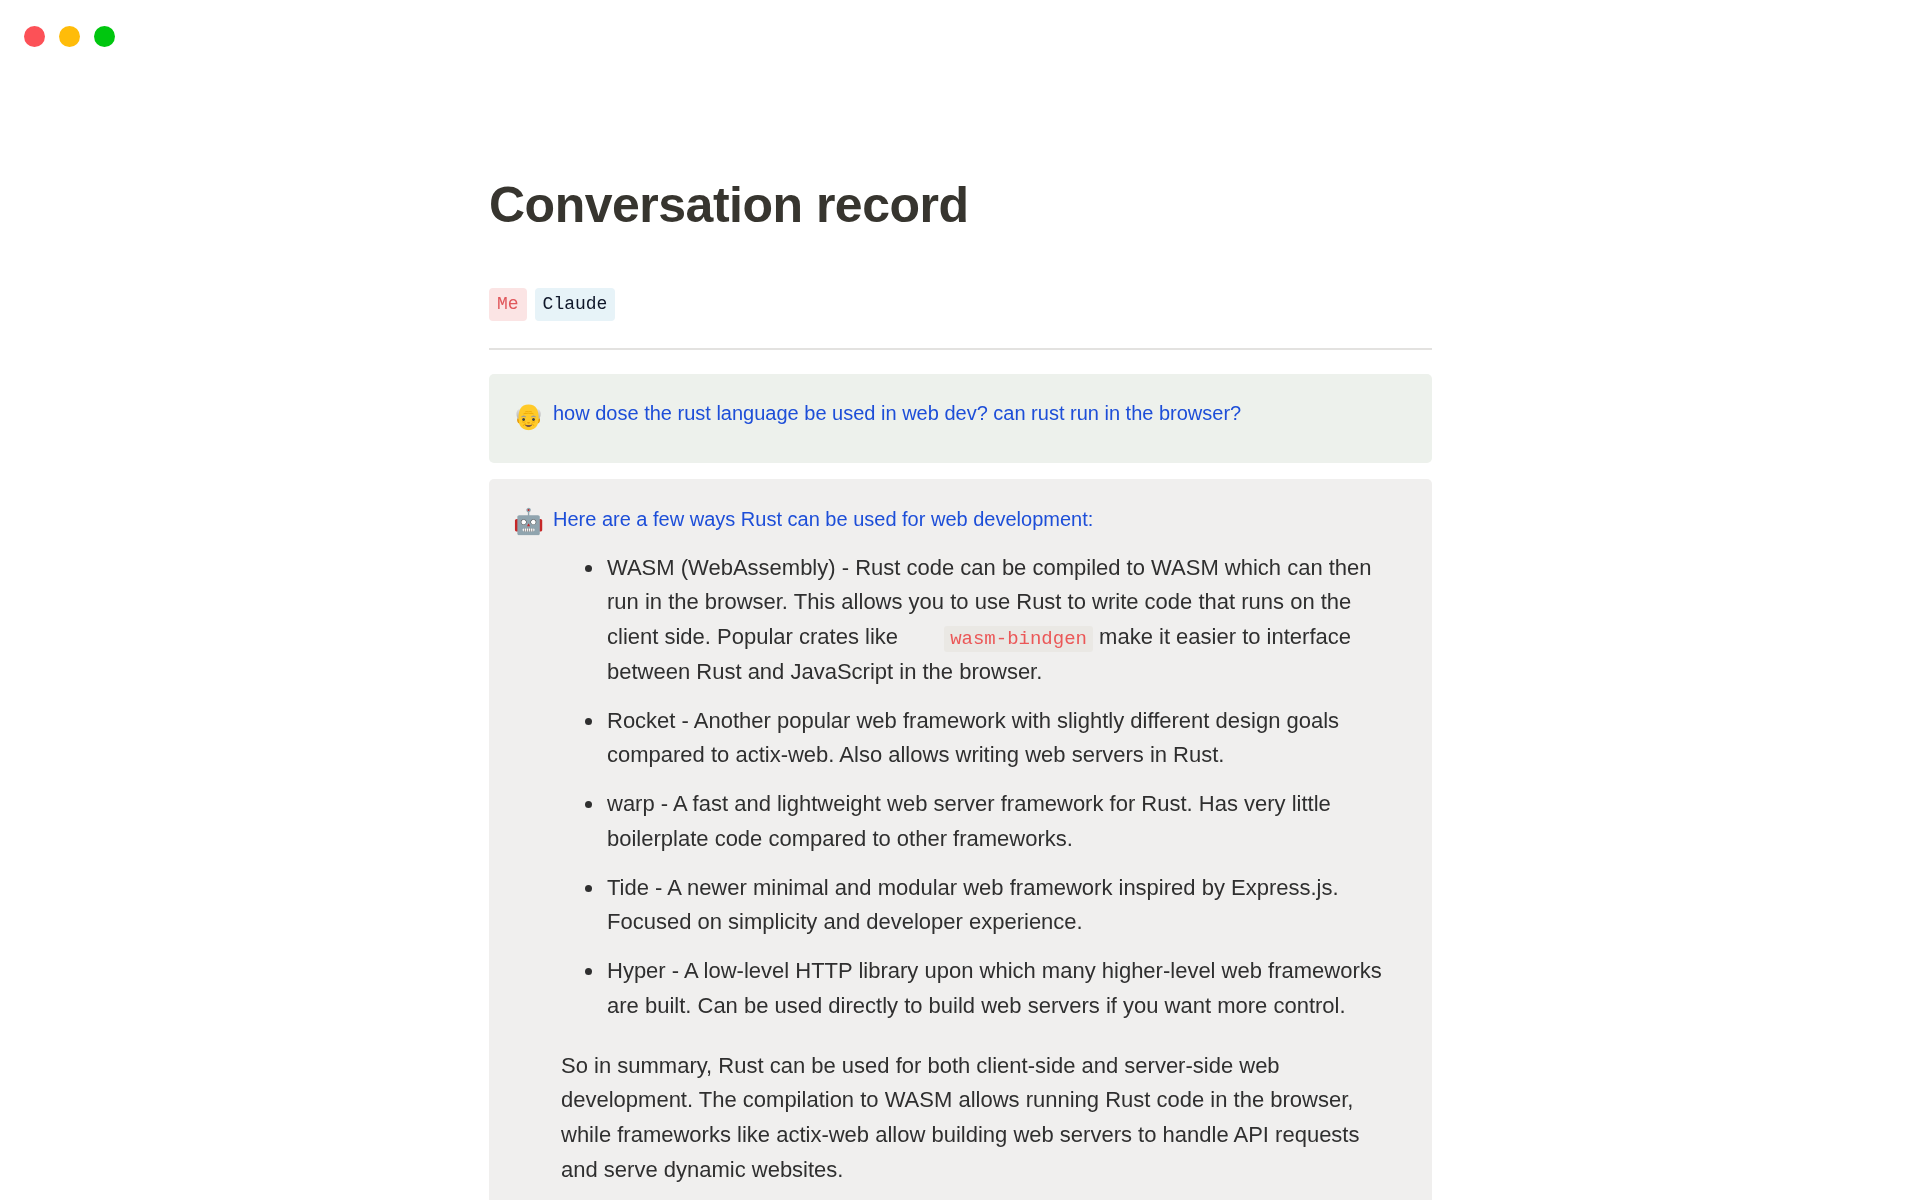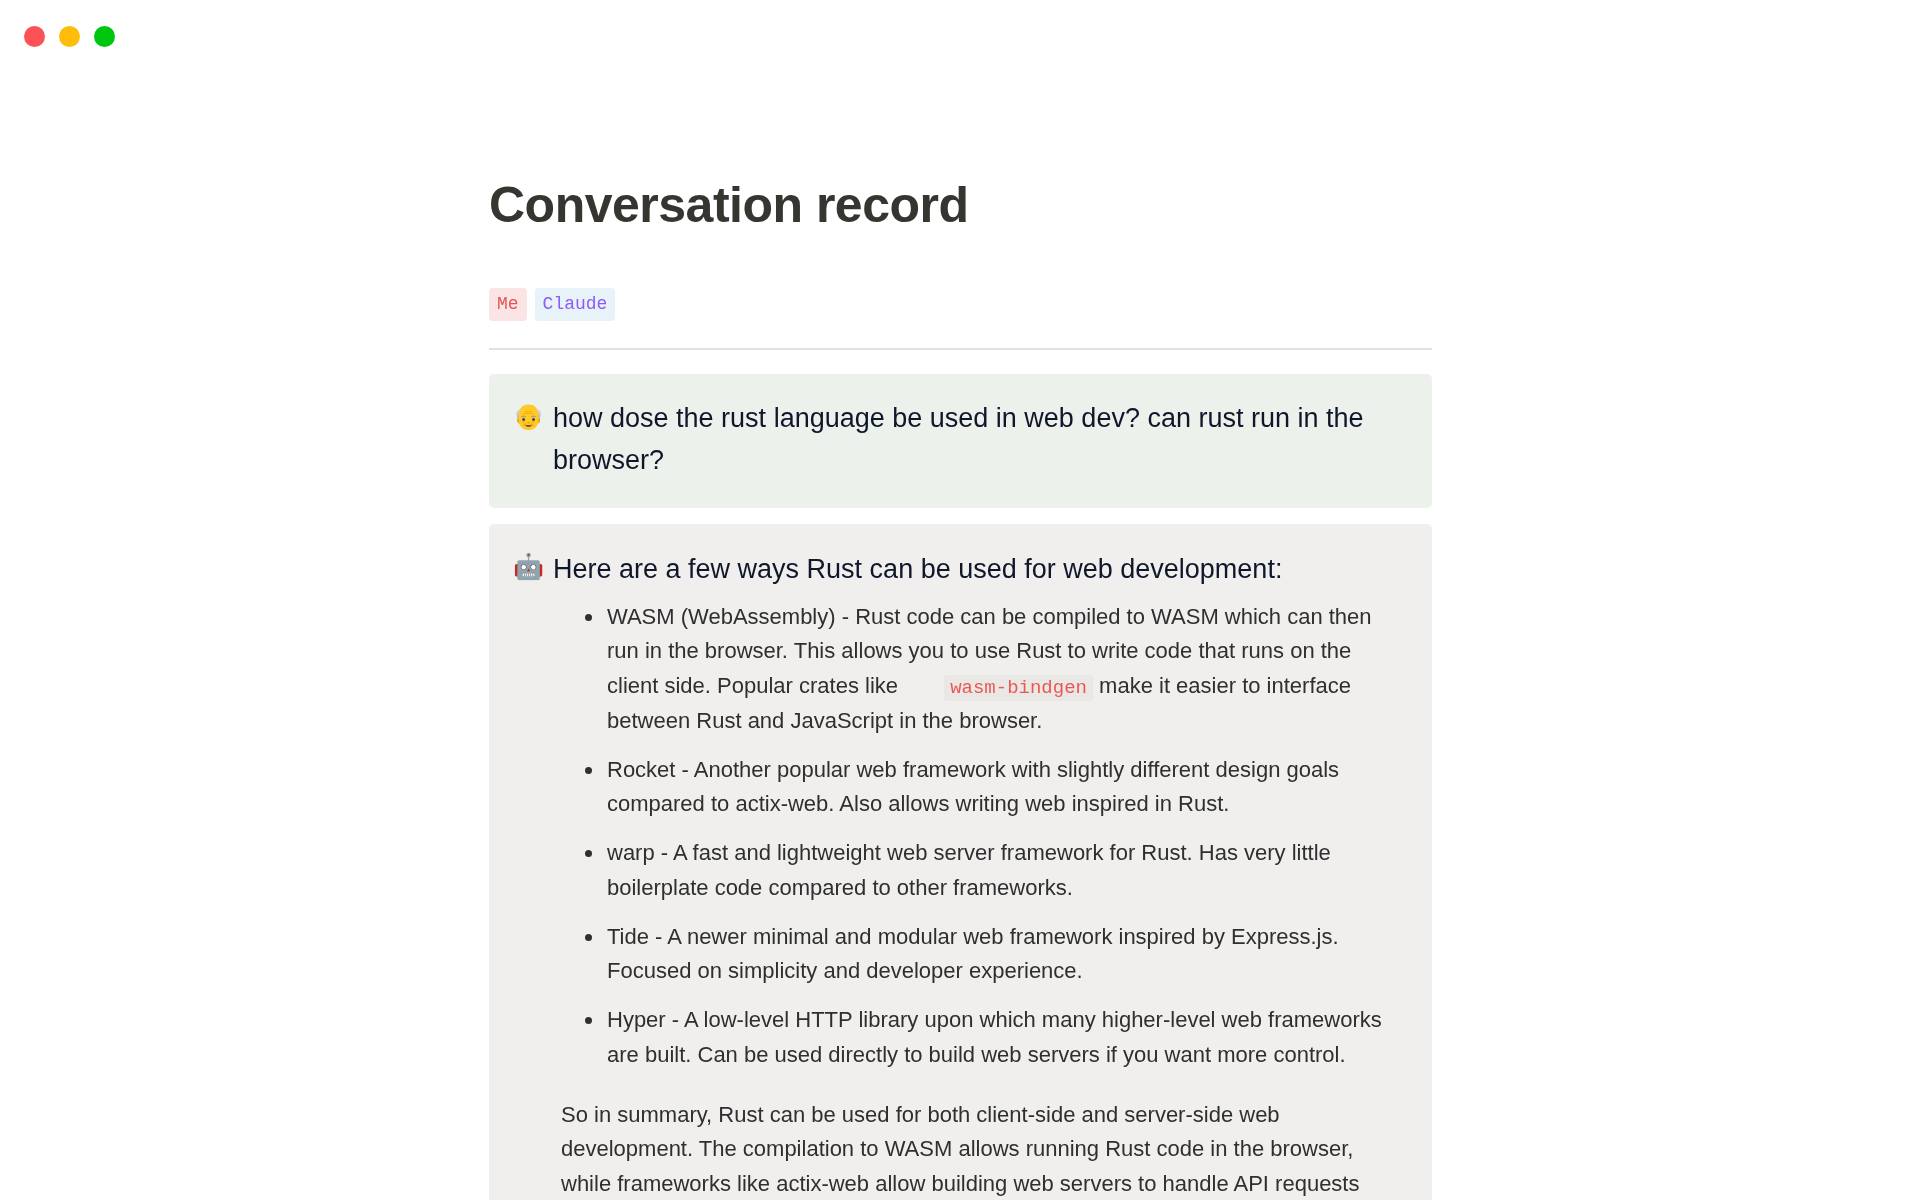--- a/index.html
+++ b/index.html
@@ -66,21 +66,21 @@
     padding: 7px 8px 8px 8px;
     border-radius: 4px;
     white-space: nowrap;
   }
   .tag-me {
     background: #fbe4e4;
     color: #e0575b;
   }
   .tag-claude {
     background: #e7f3f8;
-    color: #8b5cf6;
+    color: #0f172a;
   }
 
   .divider {
     margin-top: 27px;
     height: 2px;
     width: 943px;
     background: #e3e2e0;
   }
 
   
@@ -104,23 +104,23 @@
   }
   .emoji {
     width: 40px;
     flex: 0 0 40px;
     font-size: 25px;
     line-height: 1.55;
     font-family: "DejaVu Sans", sans-serif;
   }
   .msg-text {
     flex: 1;
-    font-size: 27px;
+    font-size: 20px;
     line-height: 1.55;
-    color: #0f172a;
+    color: #1d4ed8;
   }
 
   .intro { padding-top: 1px; }
 
   ul.bullets {
     list-style: none;
     margin: 9px 0 0 0;
     padding: 0 0 0 70px;
   }
   ul.bullets li {
@@ -194,21 +194,21 @@
       </div>
 
       <div class="msg msg-assistant">
         <div class="msg-line">
           <span class="emoji">🤖</span>
           <span class="msg-text intro">Here are a few ways Rust can be used for web development:</span>
         </div>
 
         <ul class="bullets" id="bullet-list">
             <li><span>WASM (WebAssembly) - Rust code can be compiled to WASM which can then run in the browser. This allows you to use Rust to write code that runs on the client side. Popular crates like </span><code class="inline">wasm-bindgen</code><span> make it easier to interface between Rust and JavaScript in the browser.</span></li>
-            <li><span>Rocket - Another popular web framework with slightly different design goals compared to actix-web. Also allows writing web inspired in Rust.</span></li>
+            <li><span>Rocket - Another popular web framework with slightly different design goals compared to actix-web. Also allows writing web servers in Rust.</span></li>
             <li><span>warp - A fast and lightweight web server framework for Rust. Has very little boilerplate code compared to other frameworks.</span></li>
             <li><span>Tide - A newer minimal and modular web framework inspired by Express.js. Focused on simplicity and developer experience.</span></li>
             <li><span>Hyper - A low-level HTTP library upon which many higher-level web frameworks are built. Can be used directly to build web servers if you want more control.</span></li>
           </ul>
 
         <div class="summary">So in summary, Rust can be used for both client-side and server-side web development. The compilation to WASM allows running Rust code in the browser, while frameworks like actix-web allow building web servers to handle API requests and serve dynamic websites.</div>
       </div>
 
     </div>
   </div>

